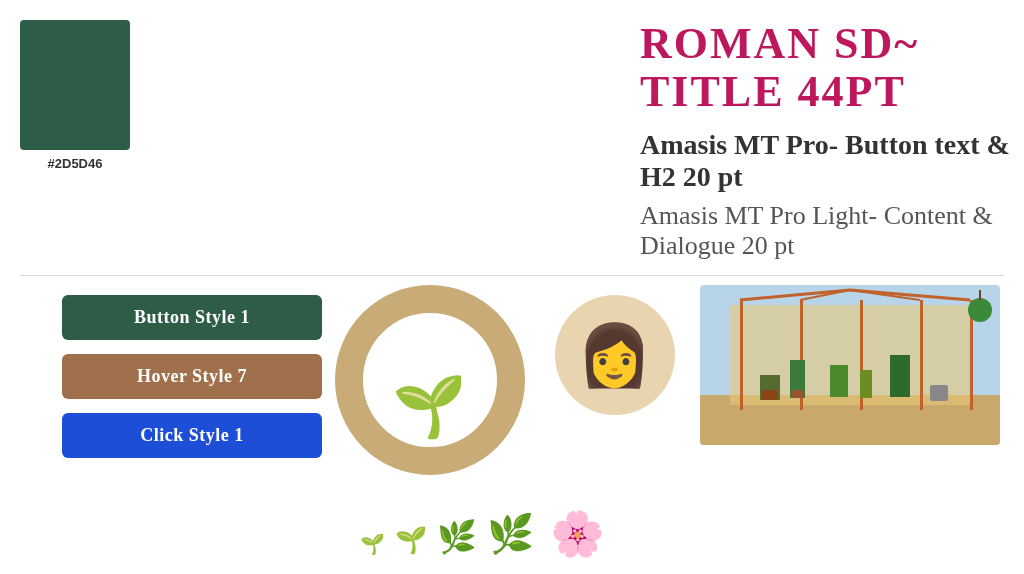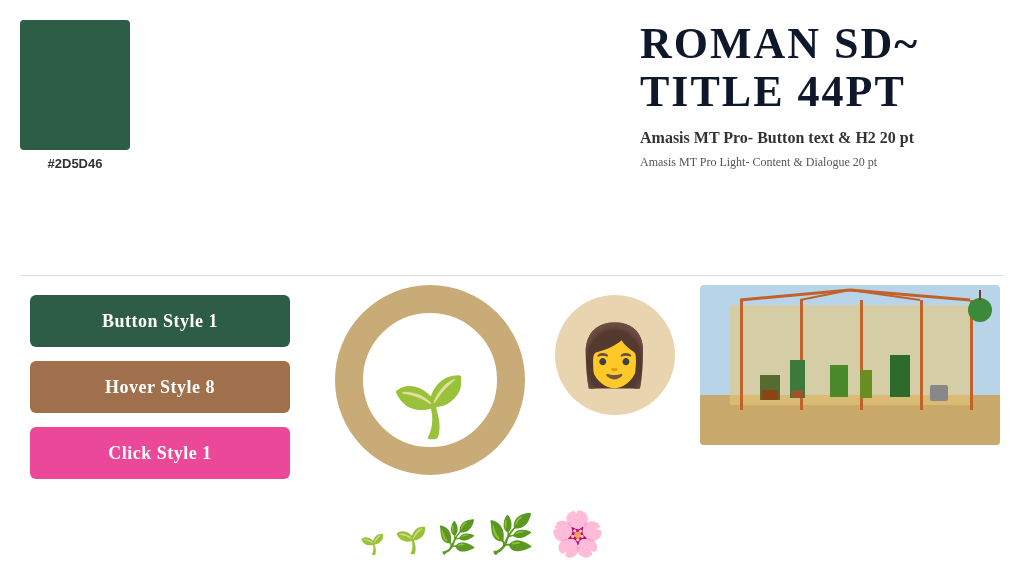--- a/index.html
+++ b/index.html
@@ -42,69 +42,70 @@
     .title-section {
       position: absolute;
       top: 20px;
       left: 640px;
       width: 370px;
     }
     .main-title {
       font-family: 'Palatino Linotype', Palatino, serif;
       font-size: 44px;
       font-weight: bold;
-      color: #0f172a;
+      color: #be185d;
       line-height: 1.1;
       letter-spacing: 2px;
       text-transform: uppercase;
       margin-bottom: 12px;
     }
     .subtitle-h2 {
       font-family: 'Palatino Linotype', Palatino, serif;
-      font-size: 16px;
+      font-size: 28px;
       font-weight: bold;
       color: #333;
       margin-bottom: 8px;
     }
     .subtitle-light {
       font-family: 'Palatino Linotype', Palatino, serif;
-      font-size: 12px;
+      font-size: 26px;
       font-weight: normal;
       color: #555;
     }
 
     
     .buttons-section {
       position: absolute;
       top: 295px;
       left: 30px;
       display: flex;
       flex-direction: column;
       gap: 14px;
     }
     .btn-style {
       width: 260px;
-      height: 52px;
+      height: 45px;
       border-radius: 6px;
       border: none;
       font-family: 'Palatino Linotype', Palatino, serif;
       font-size: 18px;
       font-weight: bold;
       color: #fff;
       cursor: pointer;
       letter-spacing: 0.5px;
+      margin-left: 32px;
     }
     .btn-button-style {
       background-color: #2D5D46;
     }
     .btn-hover-style {
       background-color: #A06F4B;
     }
     .btn-click-style {
-      background-color: #ec4899;
+      background-color: #1d4ed8;
     }
 
     
     .plant-circle {
       position: absolute;
       top: 285px;
       left: 335px;
       width: 190px;
       height: 190px;
     }
@@ -181,21 +182,21 @@
     ROMAN SD~<br>TITLE 44PT
   </div>
   <div class="subtitle-h2">Amasis MT Pro- Button text &amp; H2 20 pt</div>
   <div class="subtitle-light">Amasis MT Pro Light- Content &amp; Dialogue 20 pt</div>
 </div>
 
 <div class="divider"></div>
 
 <div class="buttons-section">
   <button class="btn-style btn-button-style">Button Style 1</button>
-  <button class="btn-style btn-hover-style">Hover Style 8</button>
+  <button class="btn-style btn-hover-style">Hover Style 7</button>
   <button class="btn-style btn-click-style">Click Style 1</button>
 </div>
 
 <div class="plant-circle">
   <div class="circle-ring">
     <div class="plant-base">🌱</div>
   </div>
 </div>
 
 <div class="person-avatar">

